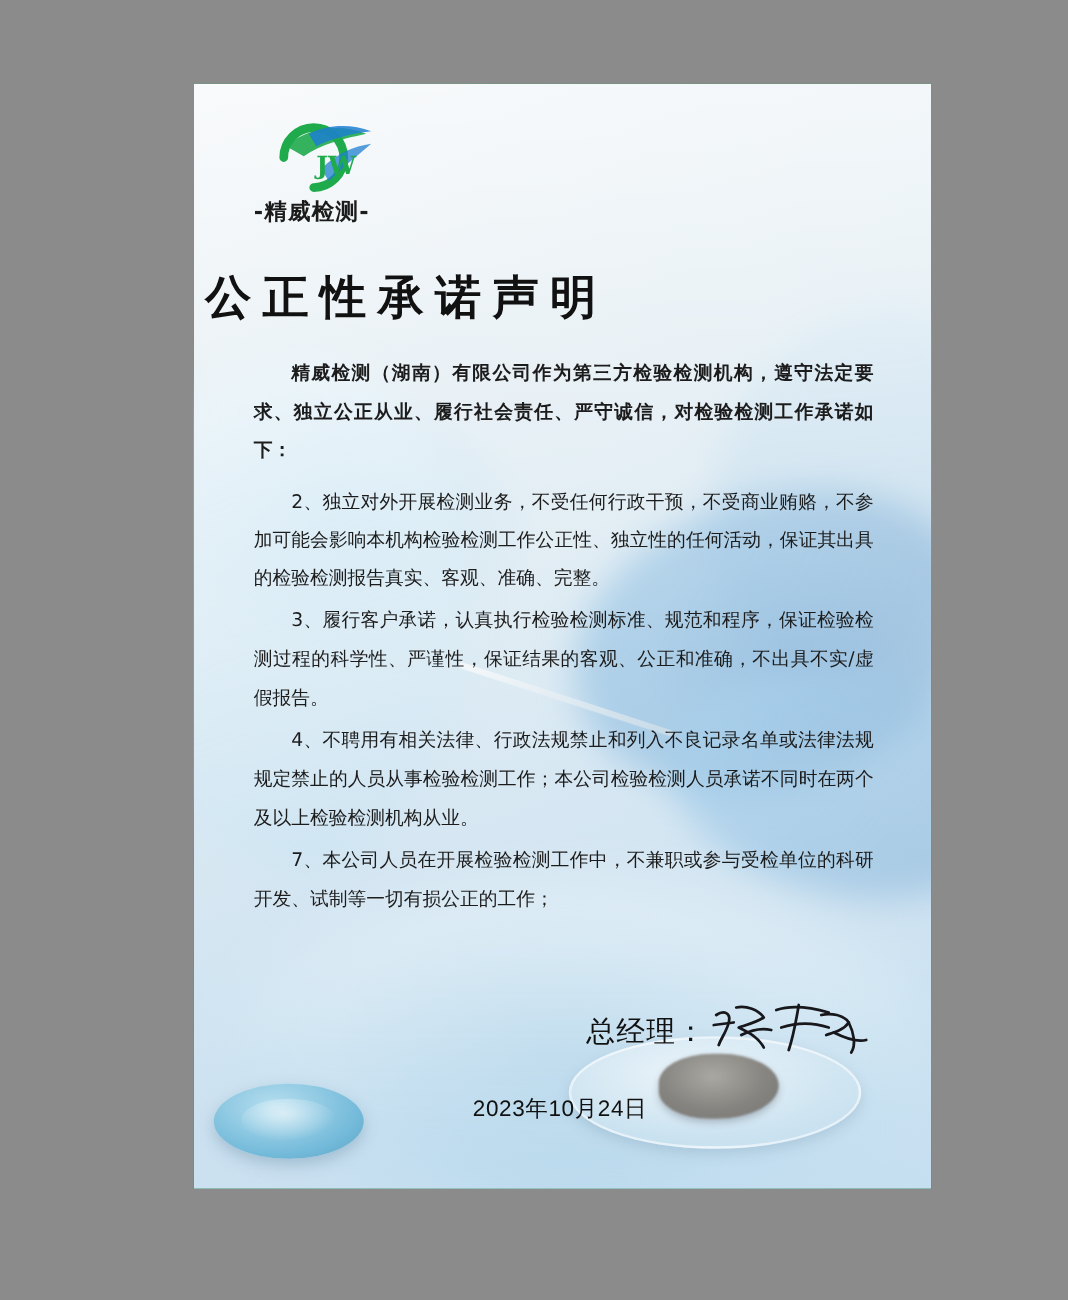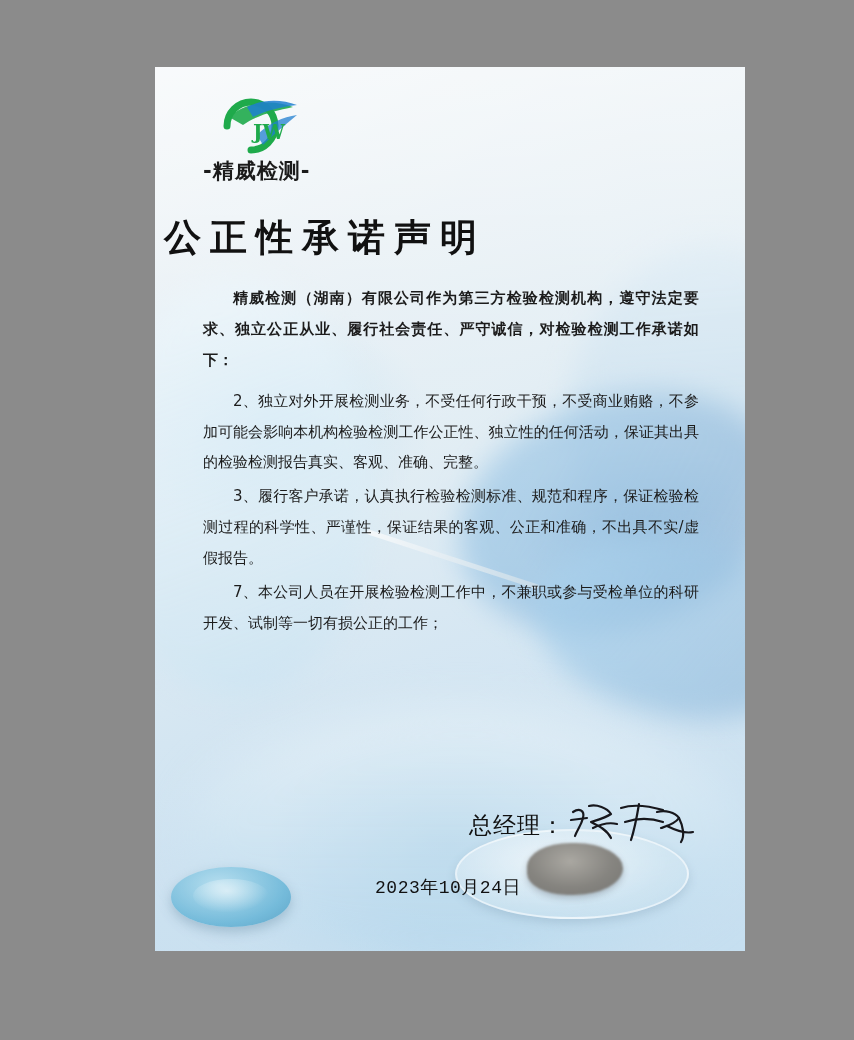--- a/index.html
+++ b/index.html
@@ -130,21 +130,21 @@
   }
   .logo-mark {
     position: relative;
     width: 86px;
     height: 62px;
     margin-left: 14px;
   }
   .logo-name {
     margin-top: 2px;
     font-family: "DejaVu Sans", "Liberation Sans", sans-serif;
-    font-size: 21px;
+    font-size: 18px;
     font-weight: bold;
     color: #1b1b1b;
     letter-spacing: 1px;
     white-space: nowrap;
   }
 
   .doc-title {
     position: absolute;
     left: 0;
     right: 0;
@@ -201,21 +201,21 @@
     margin-top: -6px;
   }
 
   .doc-date {
     position: absolute;
     left: 48px;
     right: 30px;
     top: 808px;
     text-align: center;
     padding-right: 22px;
-    font-family: Liberation Mono, monospace;
+    font-family: Liberation Sans, sans-serif;
     font-size: 18px;
     color: #111;
     letter-spacing: 0.5px;
   }
 </style>
 </head>
 <body>
 
 <div class="page-wrap">
 
@@ -246,20 +246,21 @@
       </div>
       <div class="logo-name">-精威检测-</div>
     </div>
 
     <div class="doc-title">公正性承诺声明</div>
 
     <div class="body-text">
       <p class="para lead">精威检测（湖南）有限公司作为第三方检验检测机构，遵守法定要求、独立公正从业、履行社会责任、严守诚信，对检验检测工作承诺如下：</p>
       <p class="para">2、独立对外开展检测业务，不受任何行政干预，不受商业贿赂，不参加可能会影响本机构检验检测工作公正性、独立性的任何活动，保证其出具的检验检测报告真实、客观、准确、完整。</p>
       <p class="para">3、履行客户承诺，认真执行检验检测标准、规范和程序，保证检验检测过程的科学性、严谨性，保证结果的客观、公正和准确，不出具不实/虚假报告。</p>
+      <p class="para">4、不聘用有相关法律、行政法规禁止和列入不良记录名单或法律法规规定禁止的人员从事检验检测工作；本公司检验检测人员承诺不同时在两个及以上检验检测机构从业。</p>
       <p class="para">7、本公司人员在开展检验检测工作中，不兼职或参与受检单位的科研开发、试制等一切有损公正的工作；</p>
     </div>
 
     <div class="sign-row">
       <span class="sign-label">总经理：</span>
       <span class="signature">
         <svg width="132" height="52" viewBox="0 0 132 52" xmlns="http://www.w3.org/2000/svg">
           <g fill="none" stroke="#17171c" stroke-width="2.2" stroke-linecap="round" stroke-linejoin="round">
             <path d="M6 16 C12 12 18 14 16 22 C14 30 10 34 8 40"></path>
             <path d="M4 24 L20 22"></path>

